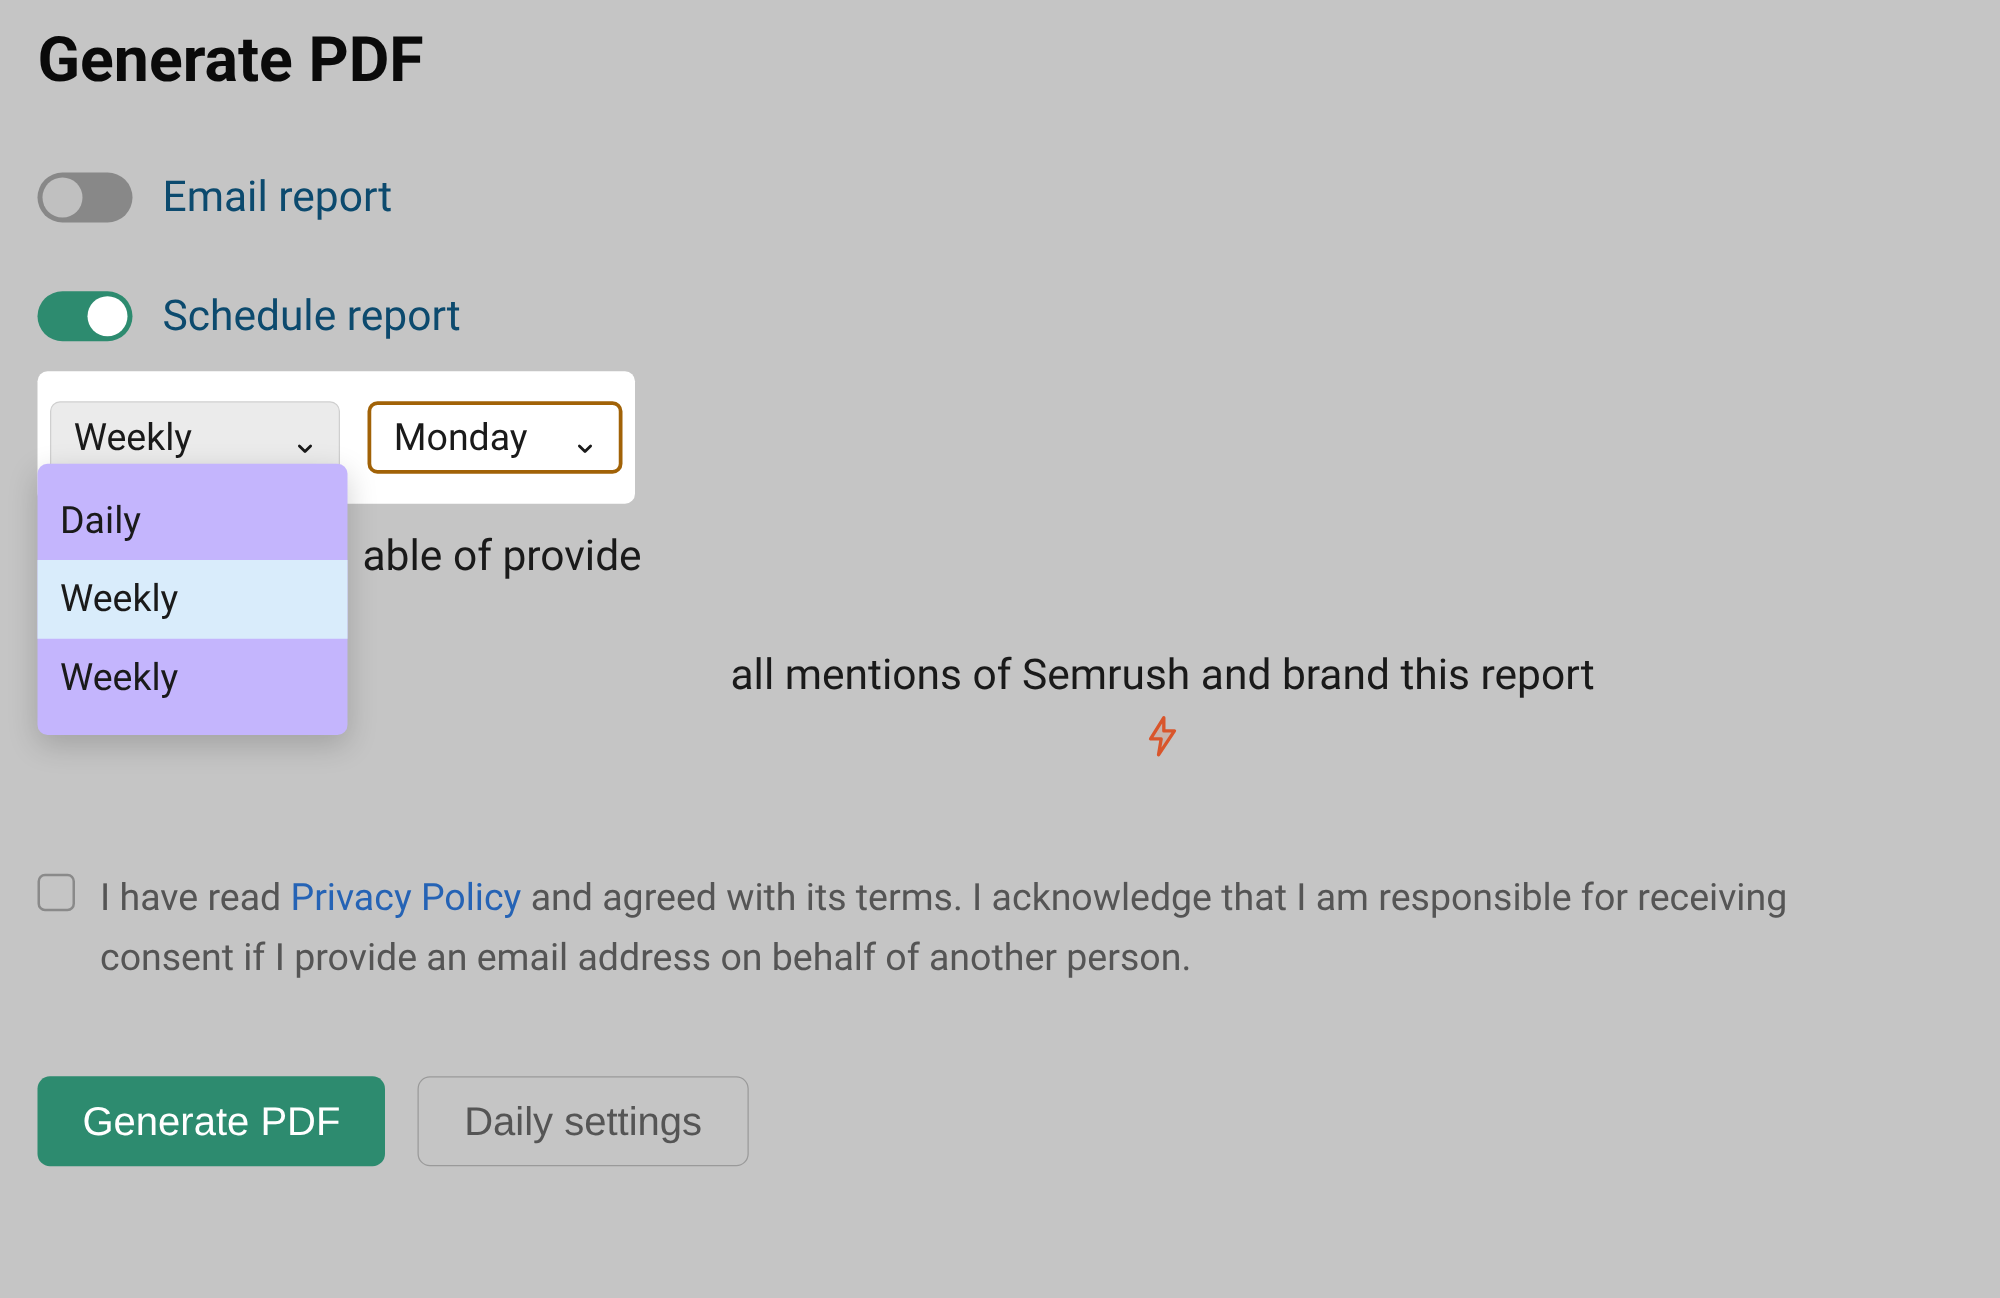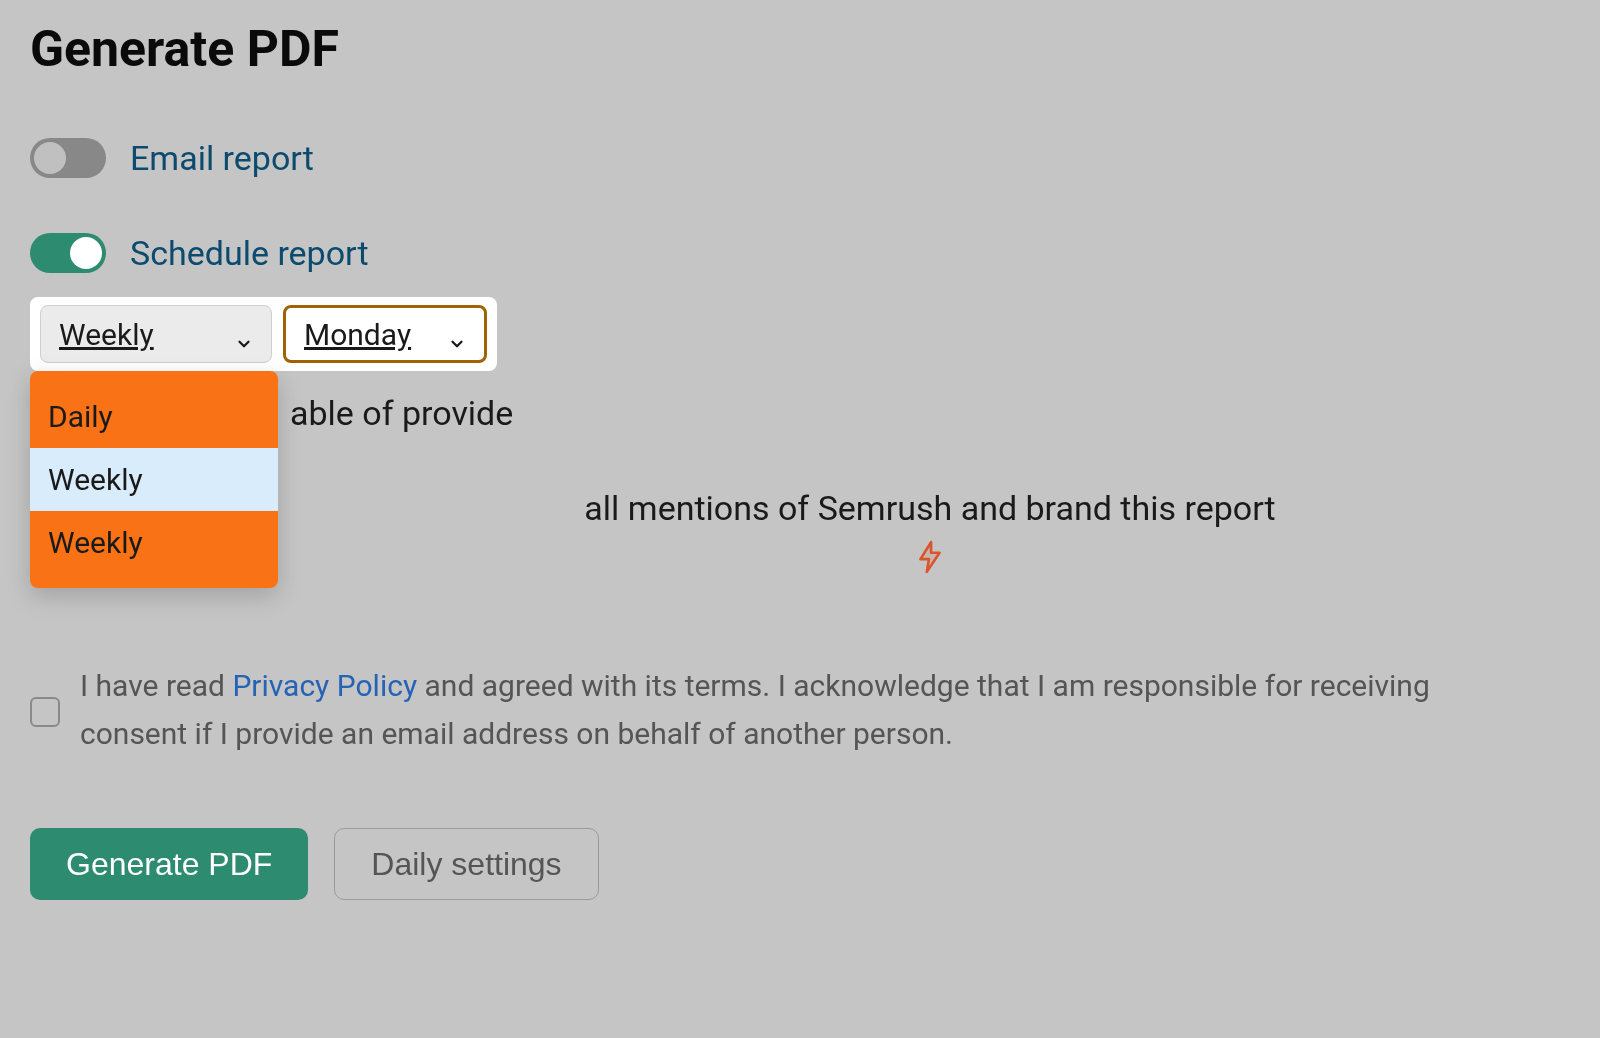--- a/index.html
+++ b/index.html
@@ -56,27 +56,26 @@
     .toggle-on .toggle-knob {
       right: 4px;
       background: #ffffff;
     }
     .toggle-label {
       font-size: 34px;
       color: #0c4a6e;
     }
     .select-area {
       background: #ffffff;
-      padding: 8px 10px;
+      padding: 24px 10px;
       border-radius: 8px;
       display: inline-flex;
-      gap: 11px;
+      gap: 22px;
       position: relative;
       margin-bottom: 32px;
-      text-decoration: underline;
     }
     .select-box {
       height: 58px;
       border-radius: 8px;
       display: flex;
       align-items: center;
       justify-content: space-between;
       padding: 0 18px;
       font-size: 30px;
       cursor: pointer;
@@ -97,21 +96,21 @@
     }
     .chevron svg {
       width: 100%;
       height: 100%;
     }
     .dropdown-panel {
       position: absolute;
       top: 74px;
       left: 0;
       width: 248px;
-      background: #f97316;
+      background: #c4b5fd;
       border-radius: 8px;
       box-shadow: 0 8px 24px rgba(0,0,0,0.18);
       padding: 14px 0;
       z-index: 10;
     }
     .dropdown-item {
       padding: 14px 18px;
       font-size: 30px;
       cursor: pointer;
       color: #1a1a1a;
@@ -133,21 +132,21 @@
     .behind-row.second {
       margin-left: 260px;
       flex-direction: column;
     }
     .bolt-icon {
       color: #d9552b;
       font-size: 34px;
     }
     .privacy-row {
       display: flex;
-      align-items: center;
+      align-items: flex-start;
       gap: 20px;
       margin-top: 80px;
       margin-bottom: 70px;
     }
     .checkbox {
       width: 30px;
       height: 30px;
       border: 2px solid #8a8a8a;
       border-radius: 6px;
       flex-shrink: 0;

